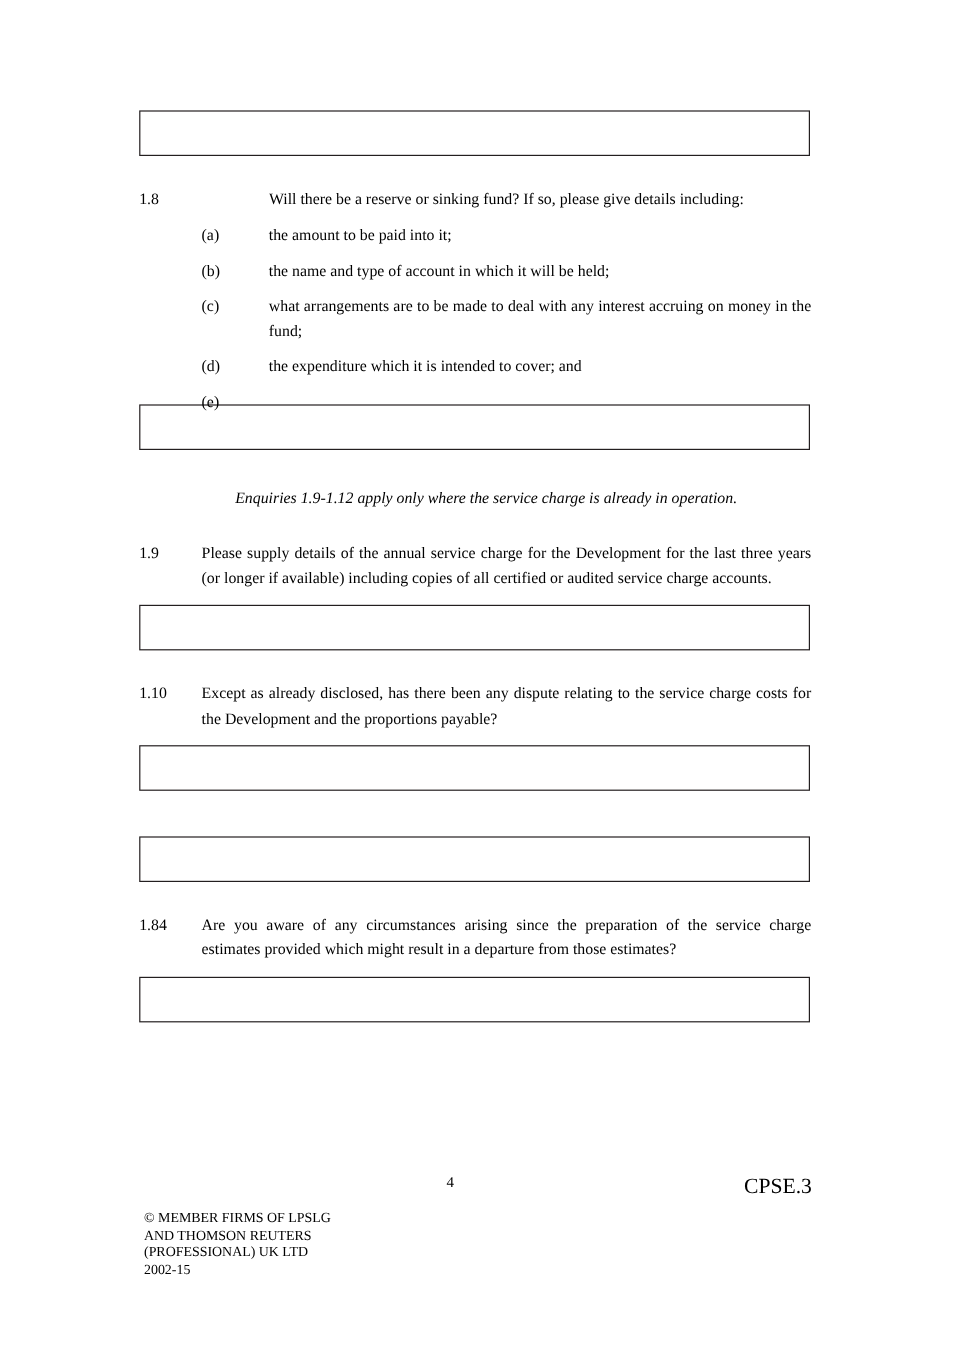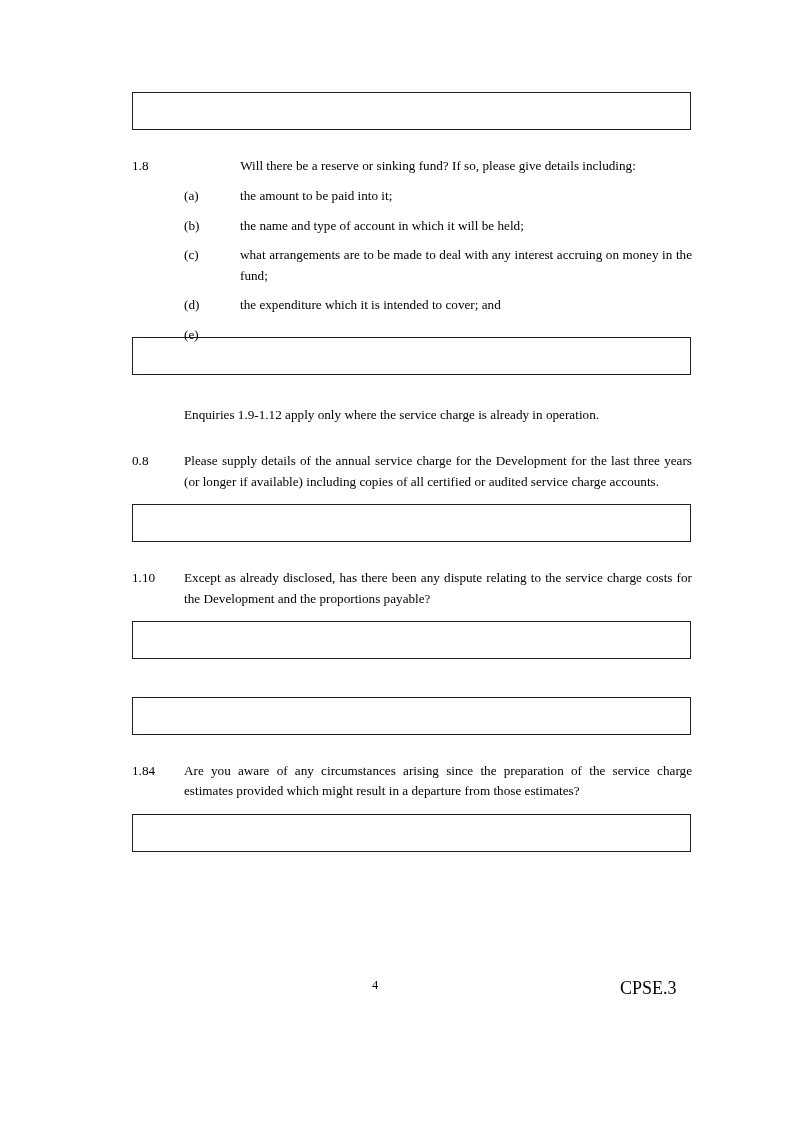--- a/index.html
+++ b/index.html
@@ -18,21 +18,21 @@
   .page {
     position: relative;
     width: 800px;
     height: 1130px;
     box-sizing: border-box;
     padding: 0;
     overflow: hidden;
   }
   .content {
     position: absolute;
-    left: 132px;
+    left: 116px;
     top: 92px;
     width: 560px;
   }
 
   
   .answer-box {
     border: 1px solid #231f20;
     background: #ffffff;
     height: 38px;
     box-sizing: border-box;
@@ -78,21 +78,22 @@
     top: 0;
     width: 40px;
   }
   .sub-item .stext {
     margin-left: 56px;
     text-align: justify;
   }
   .sub-item .stext.nojust { text-align: left; }
 
   .italic-note {
-    margin-left: 52px;
+    margin-left: 80px;
+    font-style: italic;
     font-size: 13.2px;
     line-height: 1.55;
   }
   .sp-12 { height: 12px; }
   .sp-26 { height: 26px; }
   .sp-30 { height: 30px; }
 
   
   .footer {
     position: absolute;
@@ -166,21 +167,21 @@
 
     <div class="answer-box"></div>
 
     <div class="sp-30"></div>
 
     <div class="italic-note">Enquiries 1.9-1.12 apply only where the service charge is already in operation.</div>
 
     <div class="sp-26"></div>
 
     <div class="enquiry">
-      <span class="num">0.8</span>
+      <span class="num">1.9</span>
       <div class="body">Please supply details of the annual service charge for the Development for the last three years (or longer if available) including copies of all certified or audited service charge accounts.</div>
     </div>
 
     <div class="sp-12"></div>
 
     <div class="answer-box"></div>
 
     <div class="sp-26"></div>
 
     <div class="enquiry">
@@ -208,14 +209,20 @@
 
     <div class="sp-12"></div>
 
     <div class="answer-box"></div>
 
   </div>
 
   <div class="footer">
     <div class="page-number">4</div>
     <div class="doc-code">CPSE.3</div>
+    <div class="copyright">
+      <div>© MEMBER FIRMS OF  LPSLG</div>
+      <div>AND    THOMSON    REUTERS</div>
+      <div>(PROFESSIONAL)    UK    LTD</div>
+      <div class="last">2002-15</div>
+    </div>
   </div>
 </div>
 
 </body></html>

